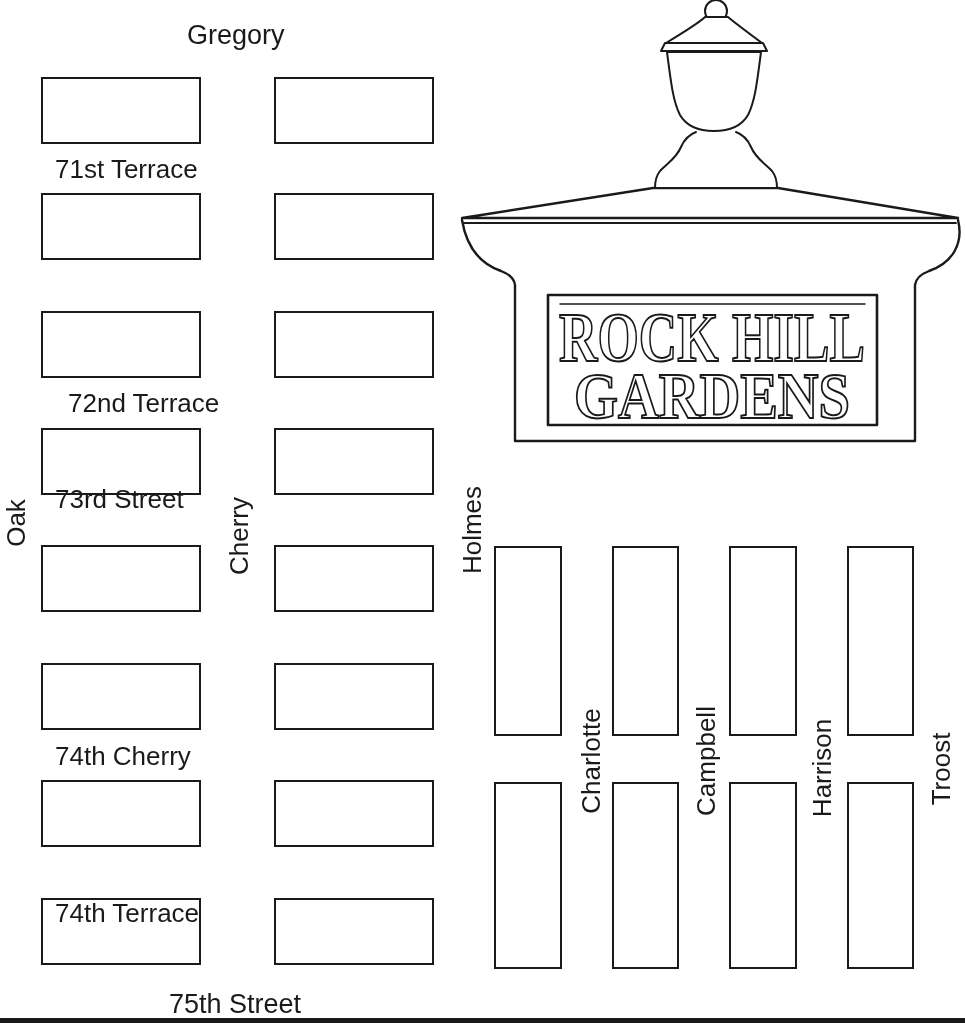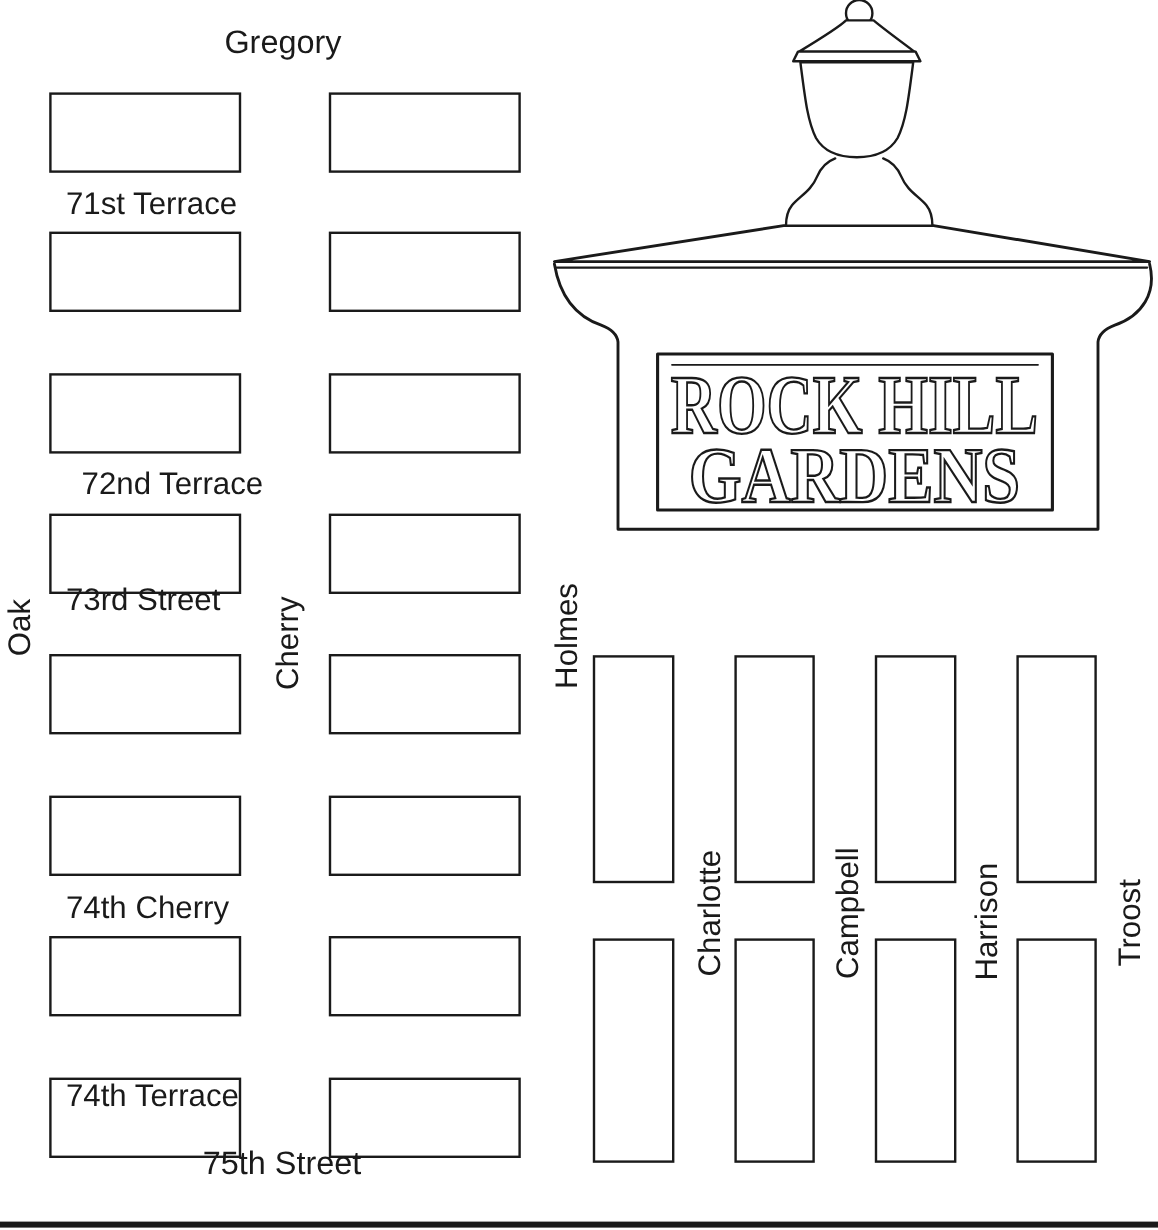--- a/index.html
+++ b/index.html
@@ -53,21 +53,21 @@
   <div class="blk" style="left:274px;top:663px;width:160px;height:67px;"></div>
   <div class="blk" style="left:274px;top:780px;width:160px;height:67px;"></div>
   <div class="blk" style="left:274px;top:898px;width:160px;height:67px;"></div>
 
   <div class="lbl" style="left:55px;top:155px;">71st Terrace</div>
   <div class="lbl" style="left:68px;top:389px;">72nd Terrace</div>
   <div class="lbl" style="left:55px;top:485px;">73rd Street</div>
   <div class="lbl" style="left:55px;top:742px;">74th Cherry</div>
   <div class="lbl" style="left:55px;top:859px;margin-top:40px;">74th Terrace</div>
 
-  <div class="lbl lbl-big" style="left:169px;top:954px;">75th Street</div>
+  <div class="lbl lbl-big" style="left:169px;top:989px;">75th Street</div>
 
   <div class="vlbl" style="left:-59px;top:509px;">Oak</div>
   <div class="vlbl" style="left:164px;top:522px;">Cherry</div>
   <div class="vlbl" style="left:397px;top:516px;">Holmes</div>
 
   <div class="blk" style="left:494px;top:546px;width:68px;height:190px;"></div>
   <div class="blk" style="left:612px;top:546px;width:67px;height:190px;"></div>
   <div class="blk" style="left:729px;top:546px;width:68px;height:190px;"></div>
   <div class="blk" style="left:847px;top:546px;width:67px;height:190px;"></div>
 

